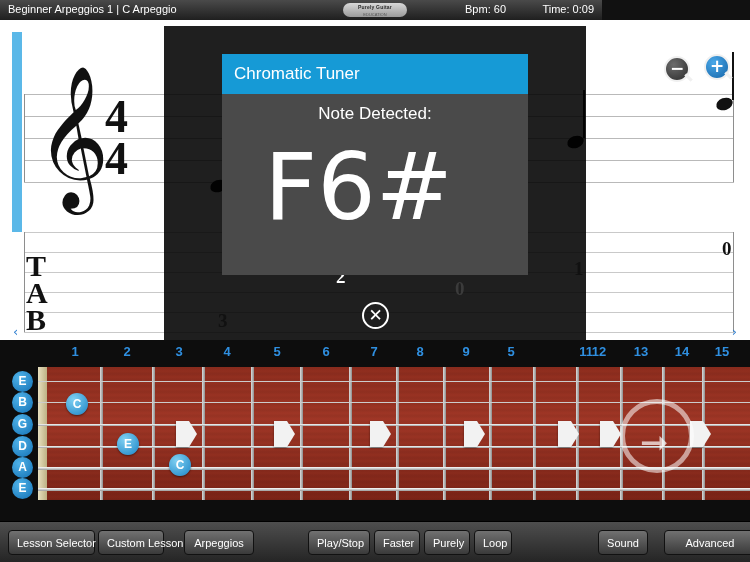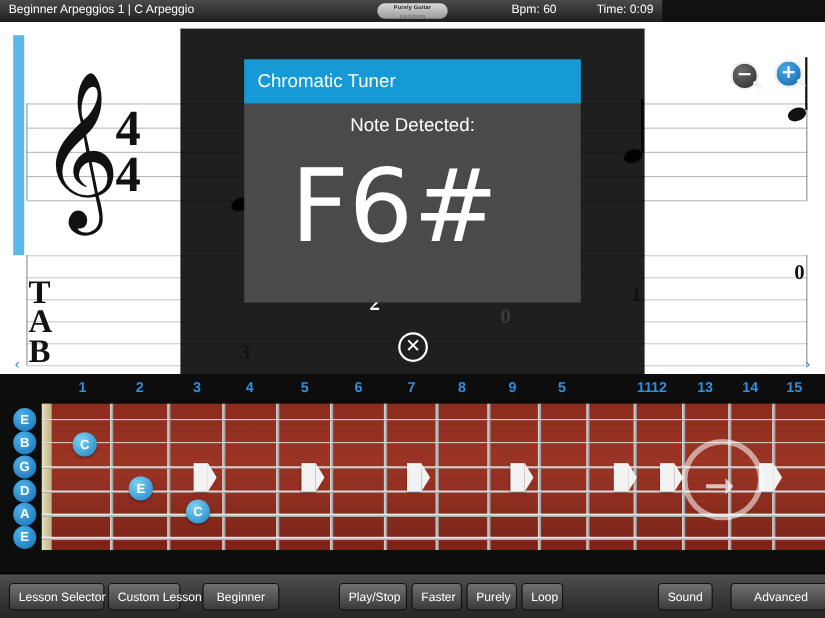--- a/index.html
+++ b/index.html
@@ -521,21 +521,21 @@
     <div class="fb-note" style="left:600px; top:57px;"></div>
     <div class="fb-note" style="left:690px; top:57px;"></div>
   </div>
 
   <div class="loop-badge"></div>
   <div class="loop-arrow">➞</div>
 
   <div class="toolbar">
     <div class="tbtn" style="left:8px; width:87px;">Lesson Selector</div>
     <div class="tbtn" style="left:98px; width:66px;">Custom Lesson</div>
-    <div class="tbtn" style="left:184px; width:70px;">Beginner</div>
+    <div class="tbtn" style="left:184px; width:70px;">Arpeggios</div>
     <div class="tbtn" style="left:308px; width:62px;">Play/Stop</div>
     <div class="tbtn" style="left:374px; width:46px;">Faster</div>
     <div class="tbtn" style="left:424px; width:46px;">Purely</div>
     <div class="tbtn" style="left:474px; width:38px;">Loop</div>
     <div class="tbtn" style="left:598px; width:50px;">Sound</div>
     <div class="tbtn" style="left:664px; width:92px;">Advanced</div>
   </div>
 
 </div>
 

